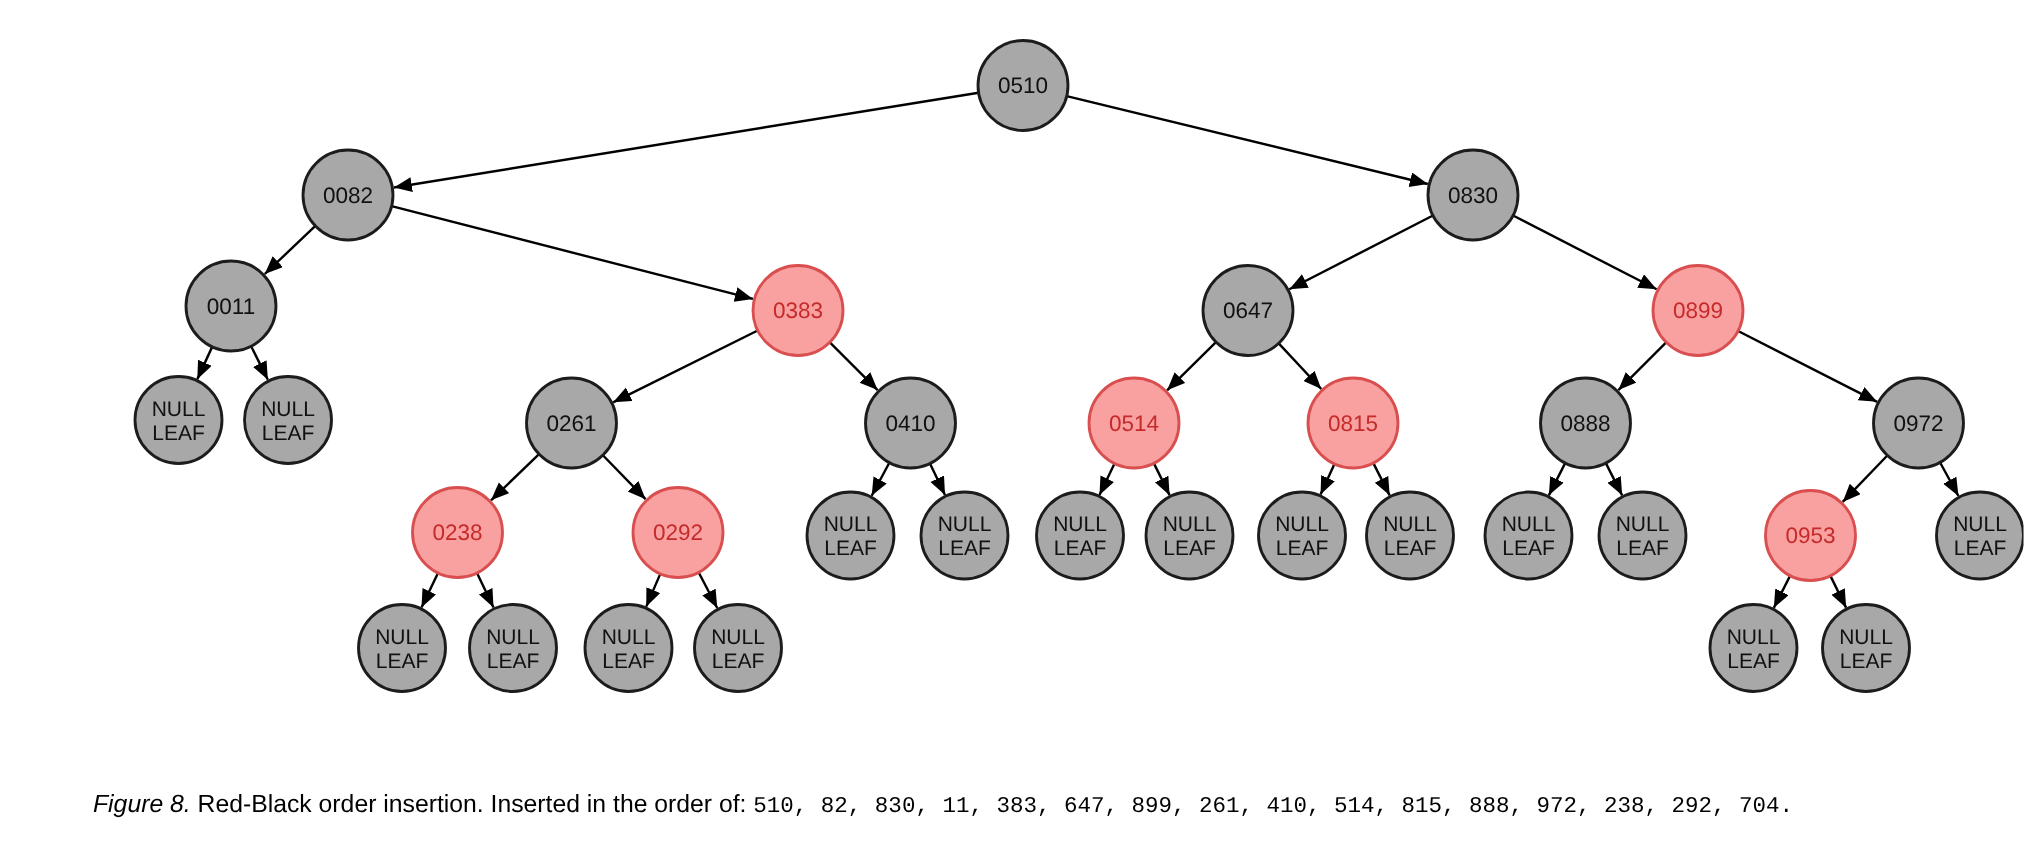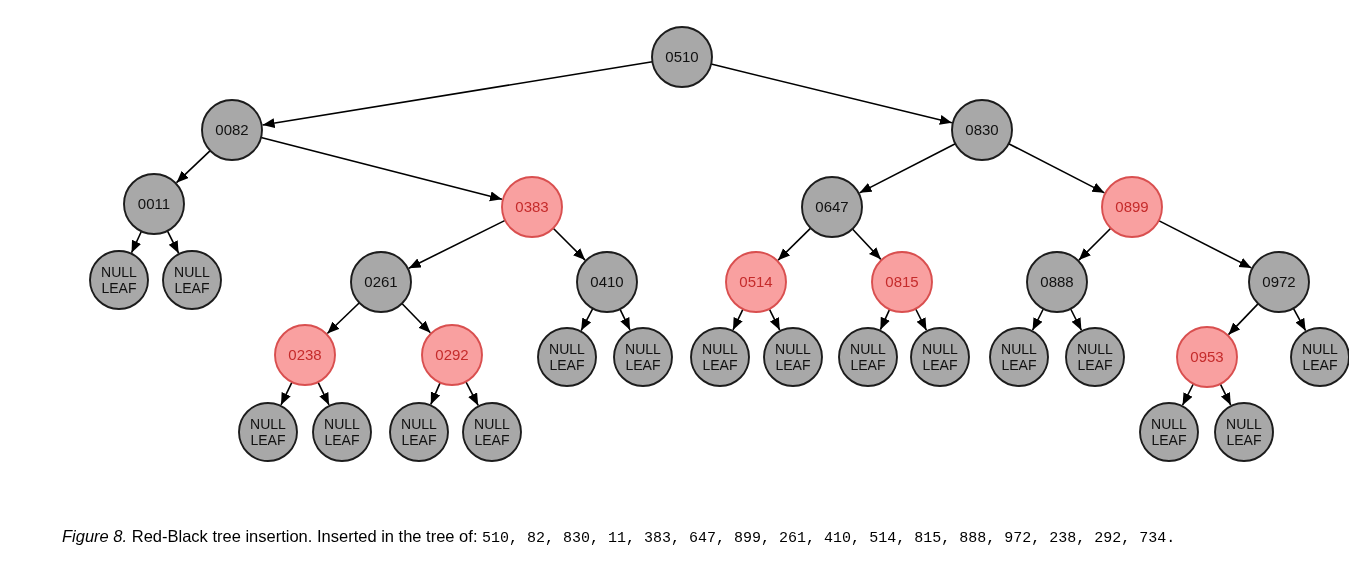--- a/index.html
+++ b/index.html
@@ -223,16 +223,16 @@
           <text x="1137" fill="#111111" class="leaf-label"><tspan x="1137" y="429">NULL</tspan><tspan x="1137" y="445">LEAF</tspan></text>
         </g>
         <g>
           <circle cx="1212" cy="432" r="29" fill="#a8a8a8" stroke="#1c1c1c" stroke-width="1.9"></circle>
           <text x="1212" fill="#111111" class="leaf-label"><tspan x="1212" y="429">NULL</tspan><tspan x="1212" y="445">LEAF</tspan></text>
         </g>
       </g>
   </svg>
 
   <div class="caption">
-    <span class="fig-label">Figure 8.</span><span> Red-Black tree insertion. Inserted in the tree of: </span><span class="mono">510, 82, 830, 11, 383, 647, 899, 261, 410, 514, 815, 888, 972, 238, 292, 734.</span>
+    <span class="fig-label">Figure 8.</span><span> Red-Black order insertion. Inserted in the order of: </span><span class="mono">510, 82, 830, 11, 383, 647, 899, 261, 410, 514, 815, 888, 972, 238, 292, 704.</span>
   </div>
 
 </div>
 
 </body></html>

